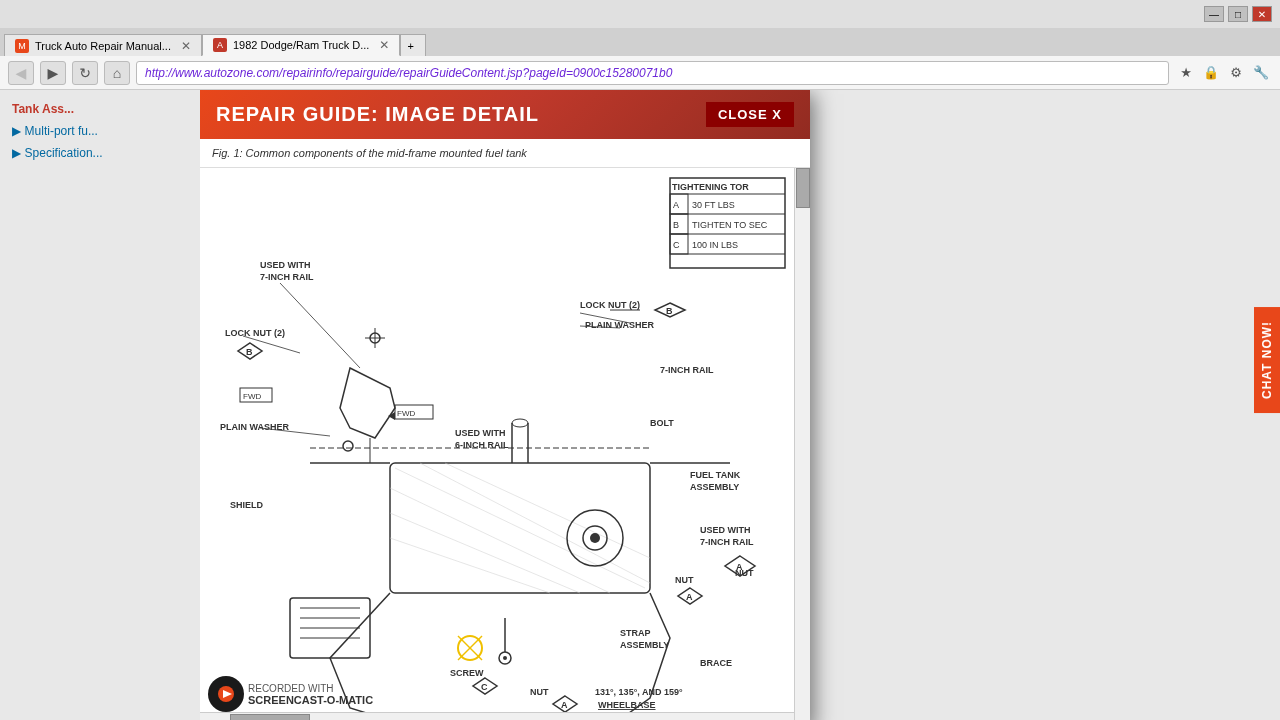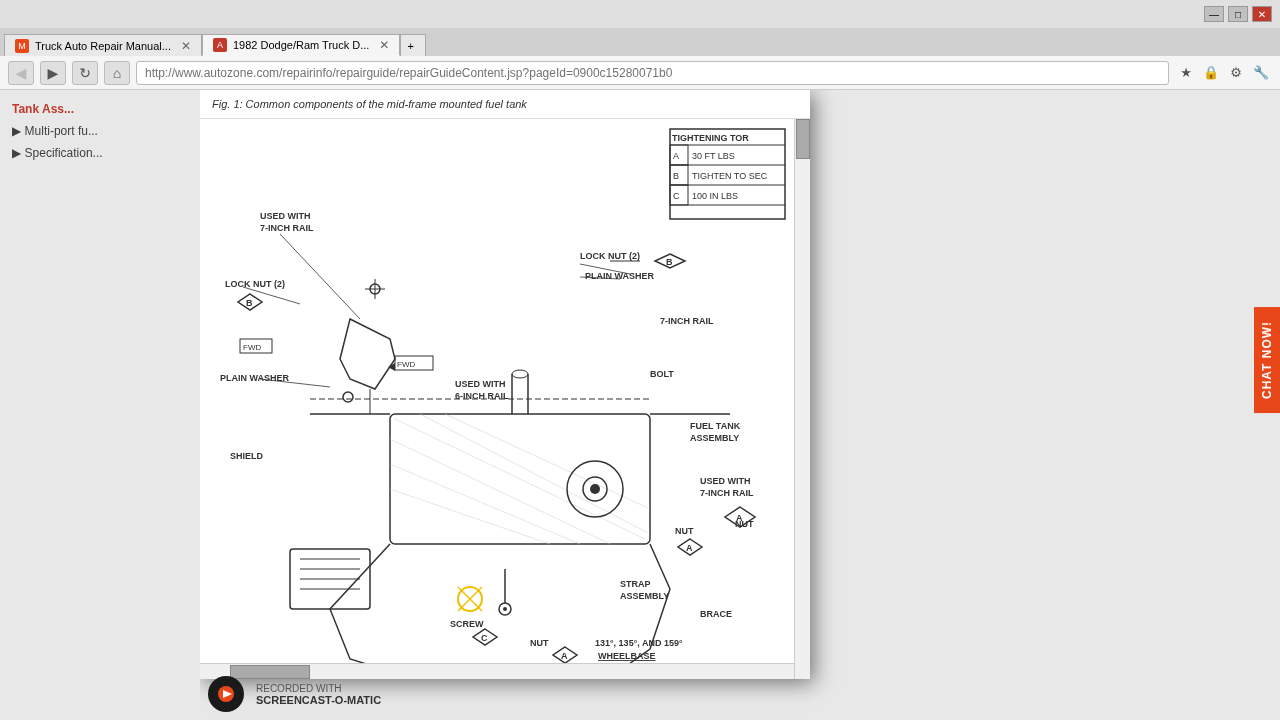--- a/index.html
+++ b/index.html
@@ -145,21 +145,21 @@
       padding: 8px 0;
       font-size: 12px;
       color: #333;
       flex-shrink: 0;
     }
     .sidebar-item {
       padding: 4px 12px;
       cursor: pointer;
     }
     .sidebar-item a {
-      color: #404040;
+      color: #0369a1;
       text-decoration: none;
       font-size: 12px;
     }
     .sidebar-current {
       color: #c0392b;
       font-weight: bold;
       padding: 4px 12px;
     }
 
     
@@ -300,21 +300,21 @@
       letter-spacing: 1px;
     }
 
     
     .recording-badge {
       position: absolute;
       bottom: 8px;
       left: 8px;
       display: flex;
       align-items: center;
-      gap: 12px;
+      gap: 4px;
       font-size: 11px;
       color: #555;
     }
     .screencast-logo {
       display: flex;
       flex-direction: column;
       font-size: 10px;
       color: #555;
     }
     .screencast-icon {
@@ -356,21 +356,21 @@
       <span>+</span>
     </div>
   </div>
 
   <div class="nav-bar">
     <div class="nav-btn disabled">◀</div>
     <div class="nav-btn">▶</div>
     <div class="nav-btn">↻</div>
     <div class="nav-btn">⌂</div>
     <div class="address-bar">
-      <span style="font-size:12px;color:#737373;">http://www.autozone.com/repairinfo/repairguide/repairGuideContent.jsp?pageId=0900c15280071b0</span>
+      <span style="font-size:12px;color:#6d28d9;font-style:italic;">http://www.autozone.com/repairinfo/repairguide/repairGuideContent.jsp?pageId=0900c15280071b0</span>
     </div>
     <div class="nav-icons">
       <div class="nav-icon">★</div>
       <div class="nav-icon">🔒</div>
       <div class="nav-icon">⚙</div>
       <div class="nav-icon">🔧</div>
     </div>
   </div>
 </div>
 
@@ -387,20 +387,24 @@
   </div>
 
   <div class="modal-overlay">
 
     <div class="bg-page">
       <div class="bg-removal-text">REMOVAL &amp; INSTALLATION</div>
     </div>
 
     <div class="modal">
 
+      <div class="modal-header">
+        <span class="modal-title">REPAIR GUIDE: IMAGE DETAIL</span>
+        <button class="close-btn">CLOSE X</button>
+      </div>
 
       <div class="modal-body">
         <div class="figure-caption">Fig. 1: Common components of the mid-frame mounted fuel tank</div>
 
         <div class="diagram-container" style="position:relative;">
           <svg class="diagram-svg" viewBox="0 0 590 560" xmlns="http://www.w3.org/2000/svg">
 
             <rect width="590" height="560" fill="white"></rect>
 
             <rect x="460" y="10" width="115" height="90" fill="white" stroke="#333" stroke-width="1.5"></rect>

